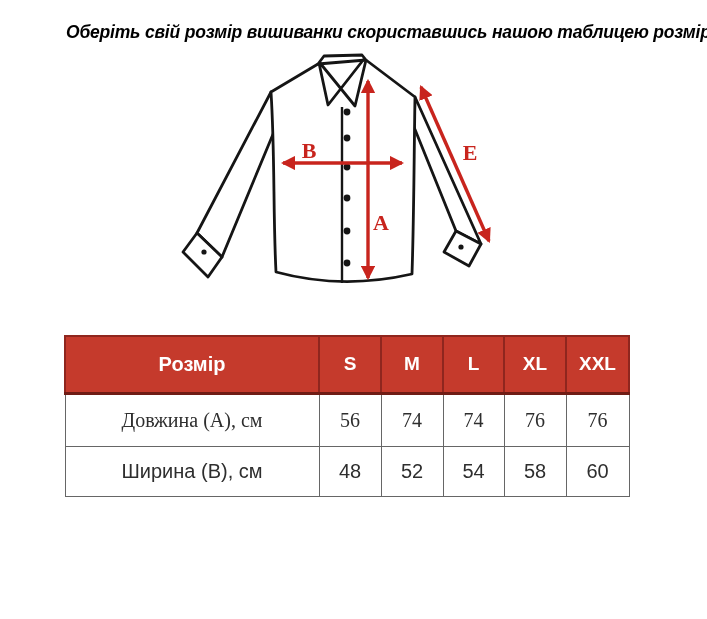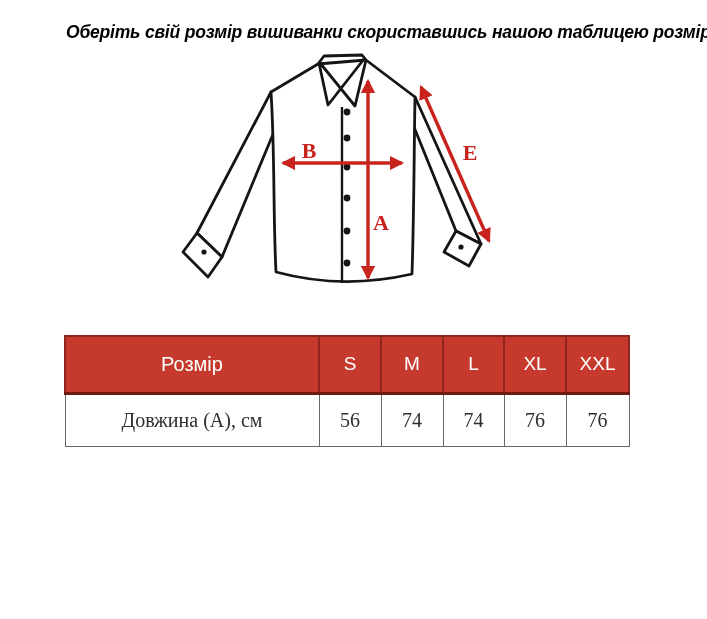--- a/index.html
+++ b/index.html
@@ -18,21 +18,21 @@
     font-family:"Liberation Serif", serif;
     font-size:22px; font-weight:bold; fill:#c8241d;
   }
   .size-table {
     position:absolute; left:64px; top:335px; width:564px;
     border-collapse:collapse; table-layout:fixed;
   }
   .size-table th {
     background:#c53a2c; color:#ffffff;
     border:2px solid #8f261e; border-bottom:3px solid #6f1c15;
-    height:57px; font-size:19px; font-weight:normal;
+    height:57px; font-size:19px; font-weight:bold;
     text-align:center; vertical-align:middle;
   }
   .size-table th.rozmir { font-size:20px; }
   .size-table td {
     background:#ffffff; color:#2e2e2e;
     border:1px solid #666666;
     font-size:20px; font-weight:normal;
     text-align:center; vertical-align:middle;
   }
   .size-table tbody tr.r0 td { height:53px;font-family:Liberation Serif, serif; }
@@ -105,16 +105,24 @@
     </thead>
     <tbody>
       <tr class="r0">
         <td>Довжина (А), см</td>
         <td>56</td>
         <td>74</td>
         <td>74</td>
         <td>76</td>
         <td>76</td>
       </tr>
+      <tr>
+        <td>Ширина (В), см</td>
+        <td>48</td>
+        <td>52</td>
+        <td>54</td>
+        <td>58</td>
+        <td>60</td>
+      </tr>
     </tbody>
   </table>
 
 </div>
 
 </body></html>

